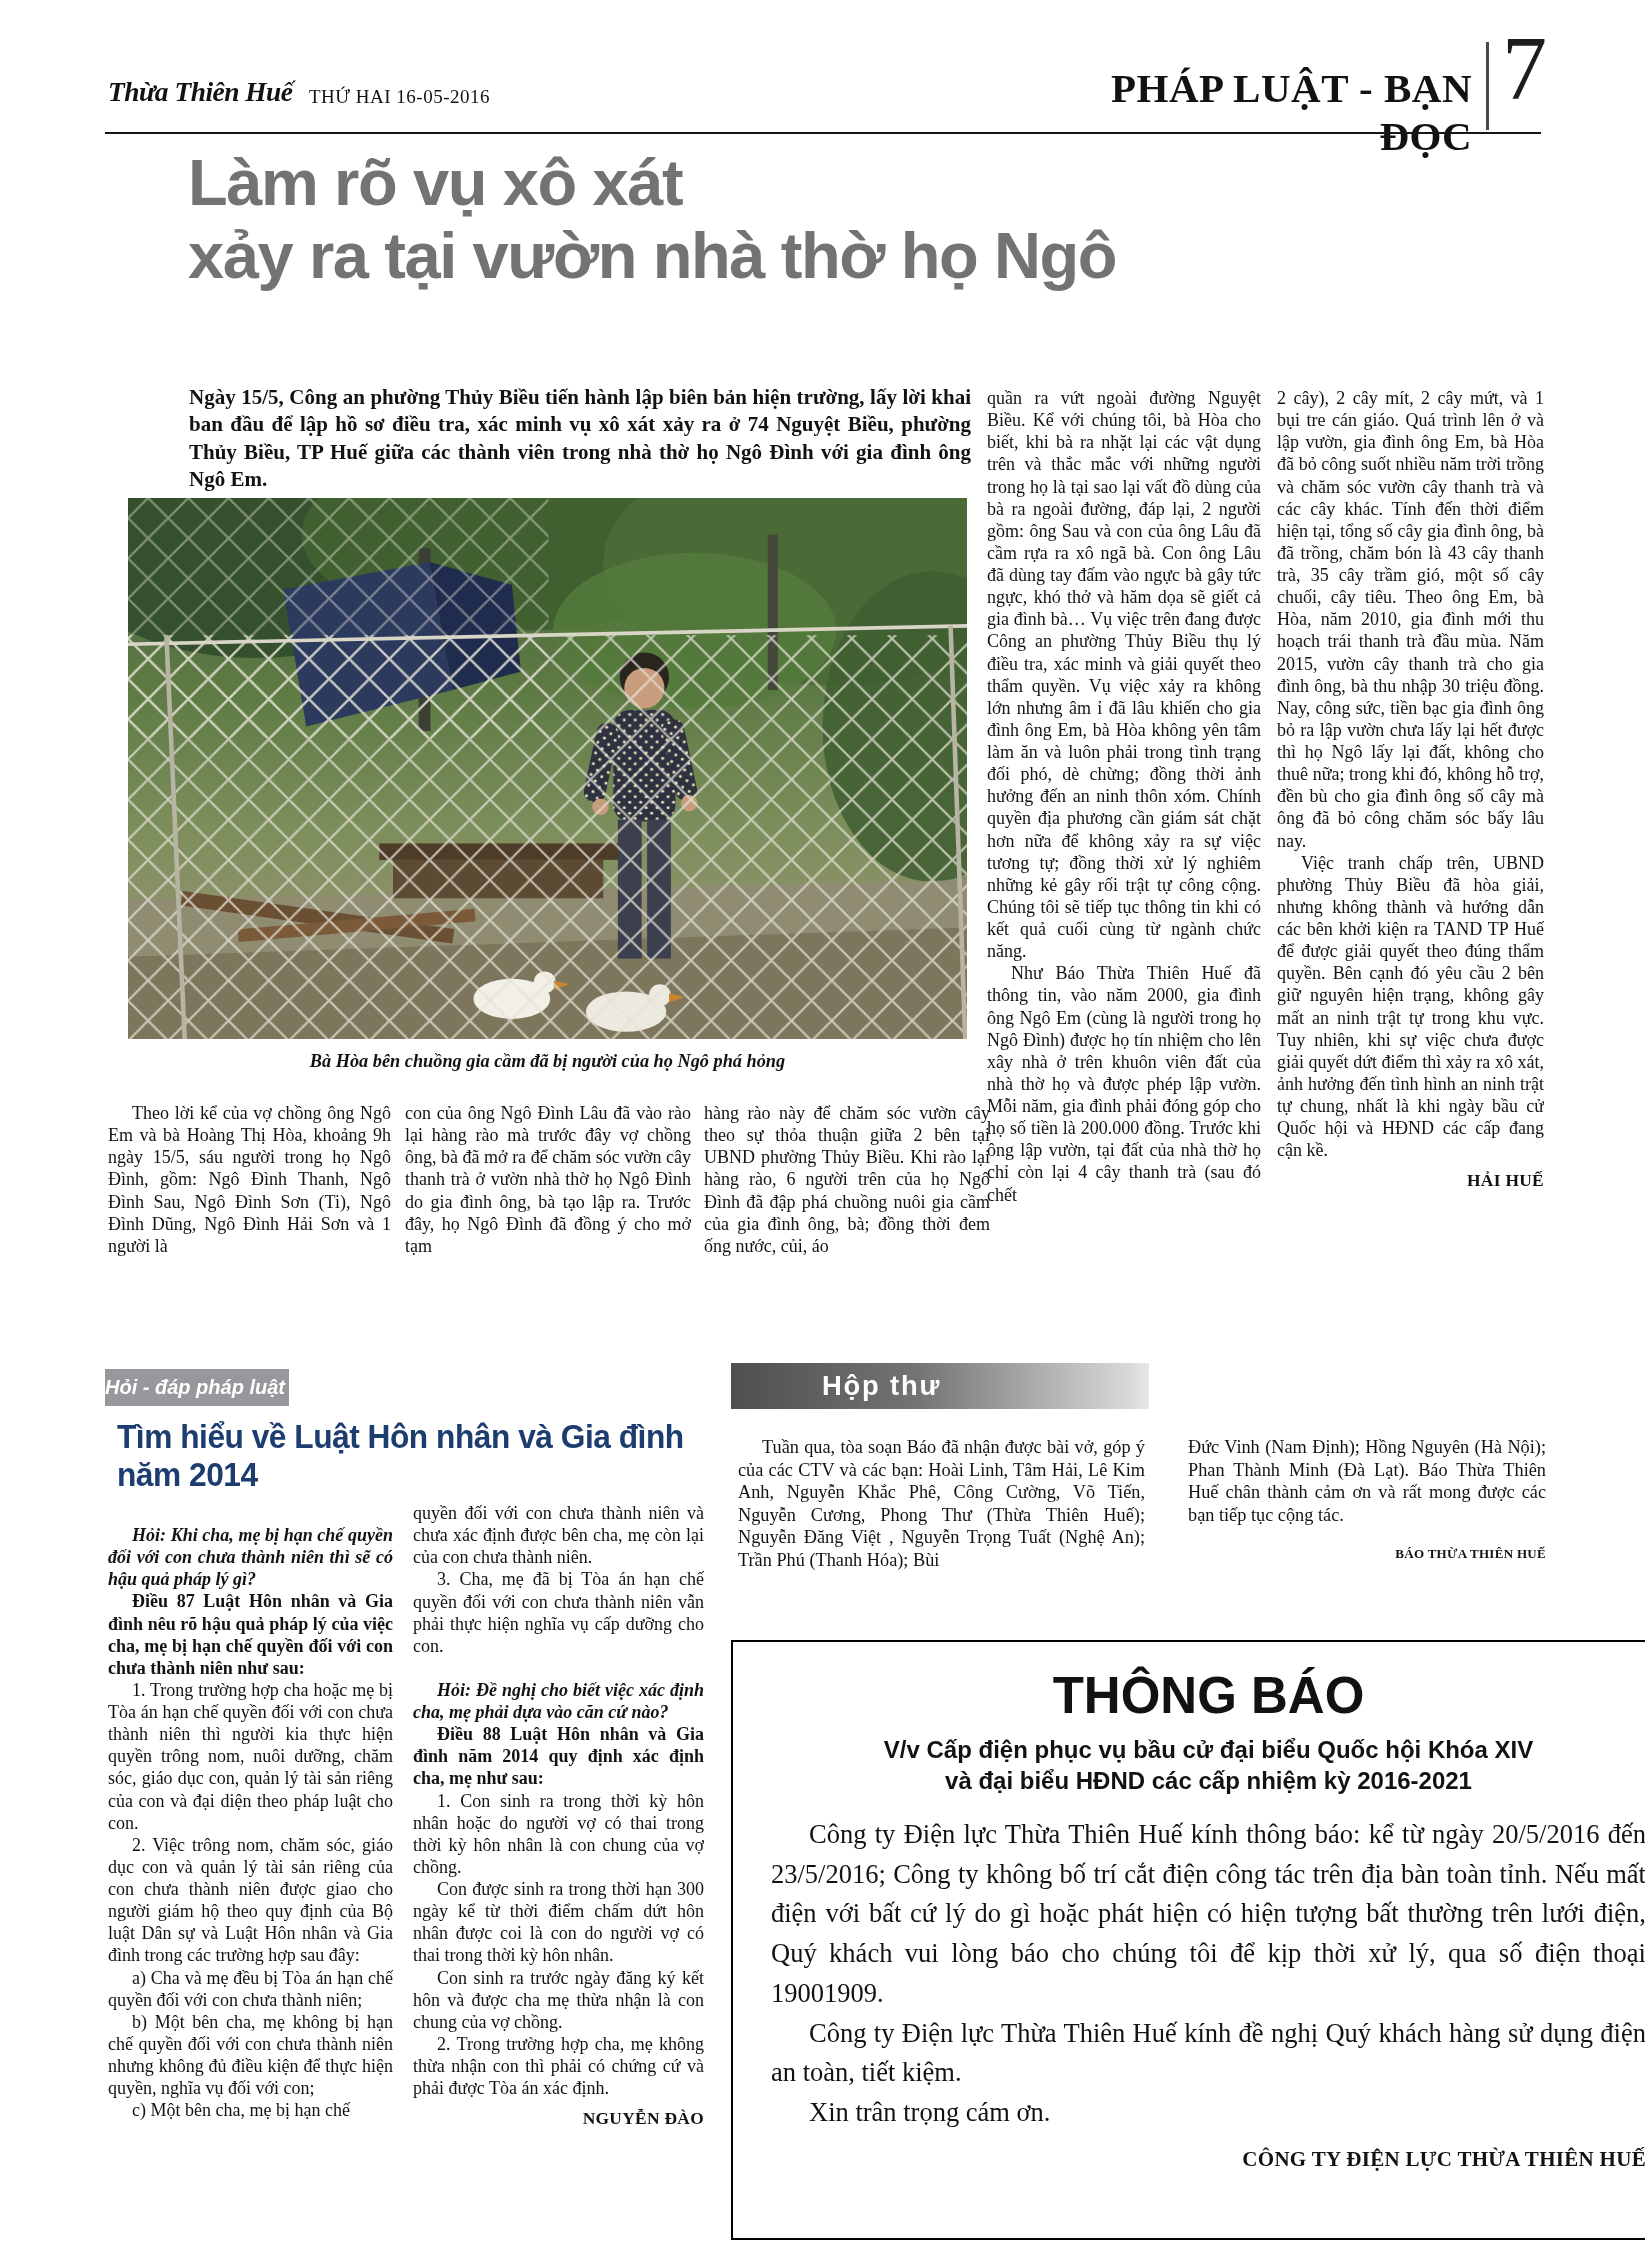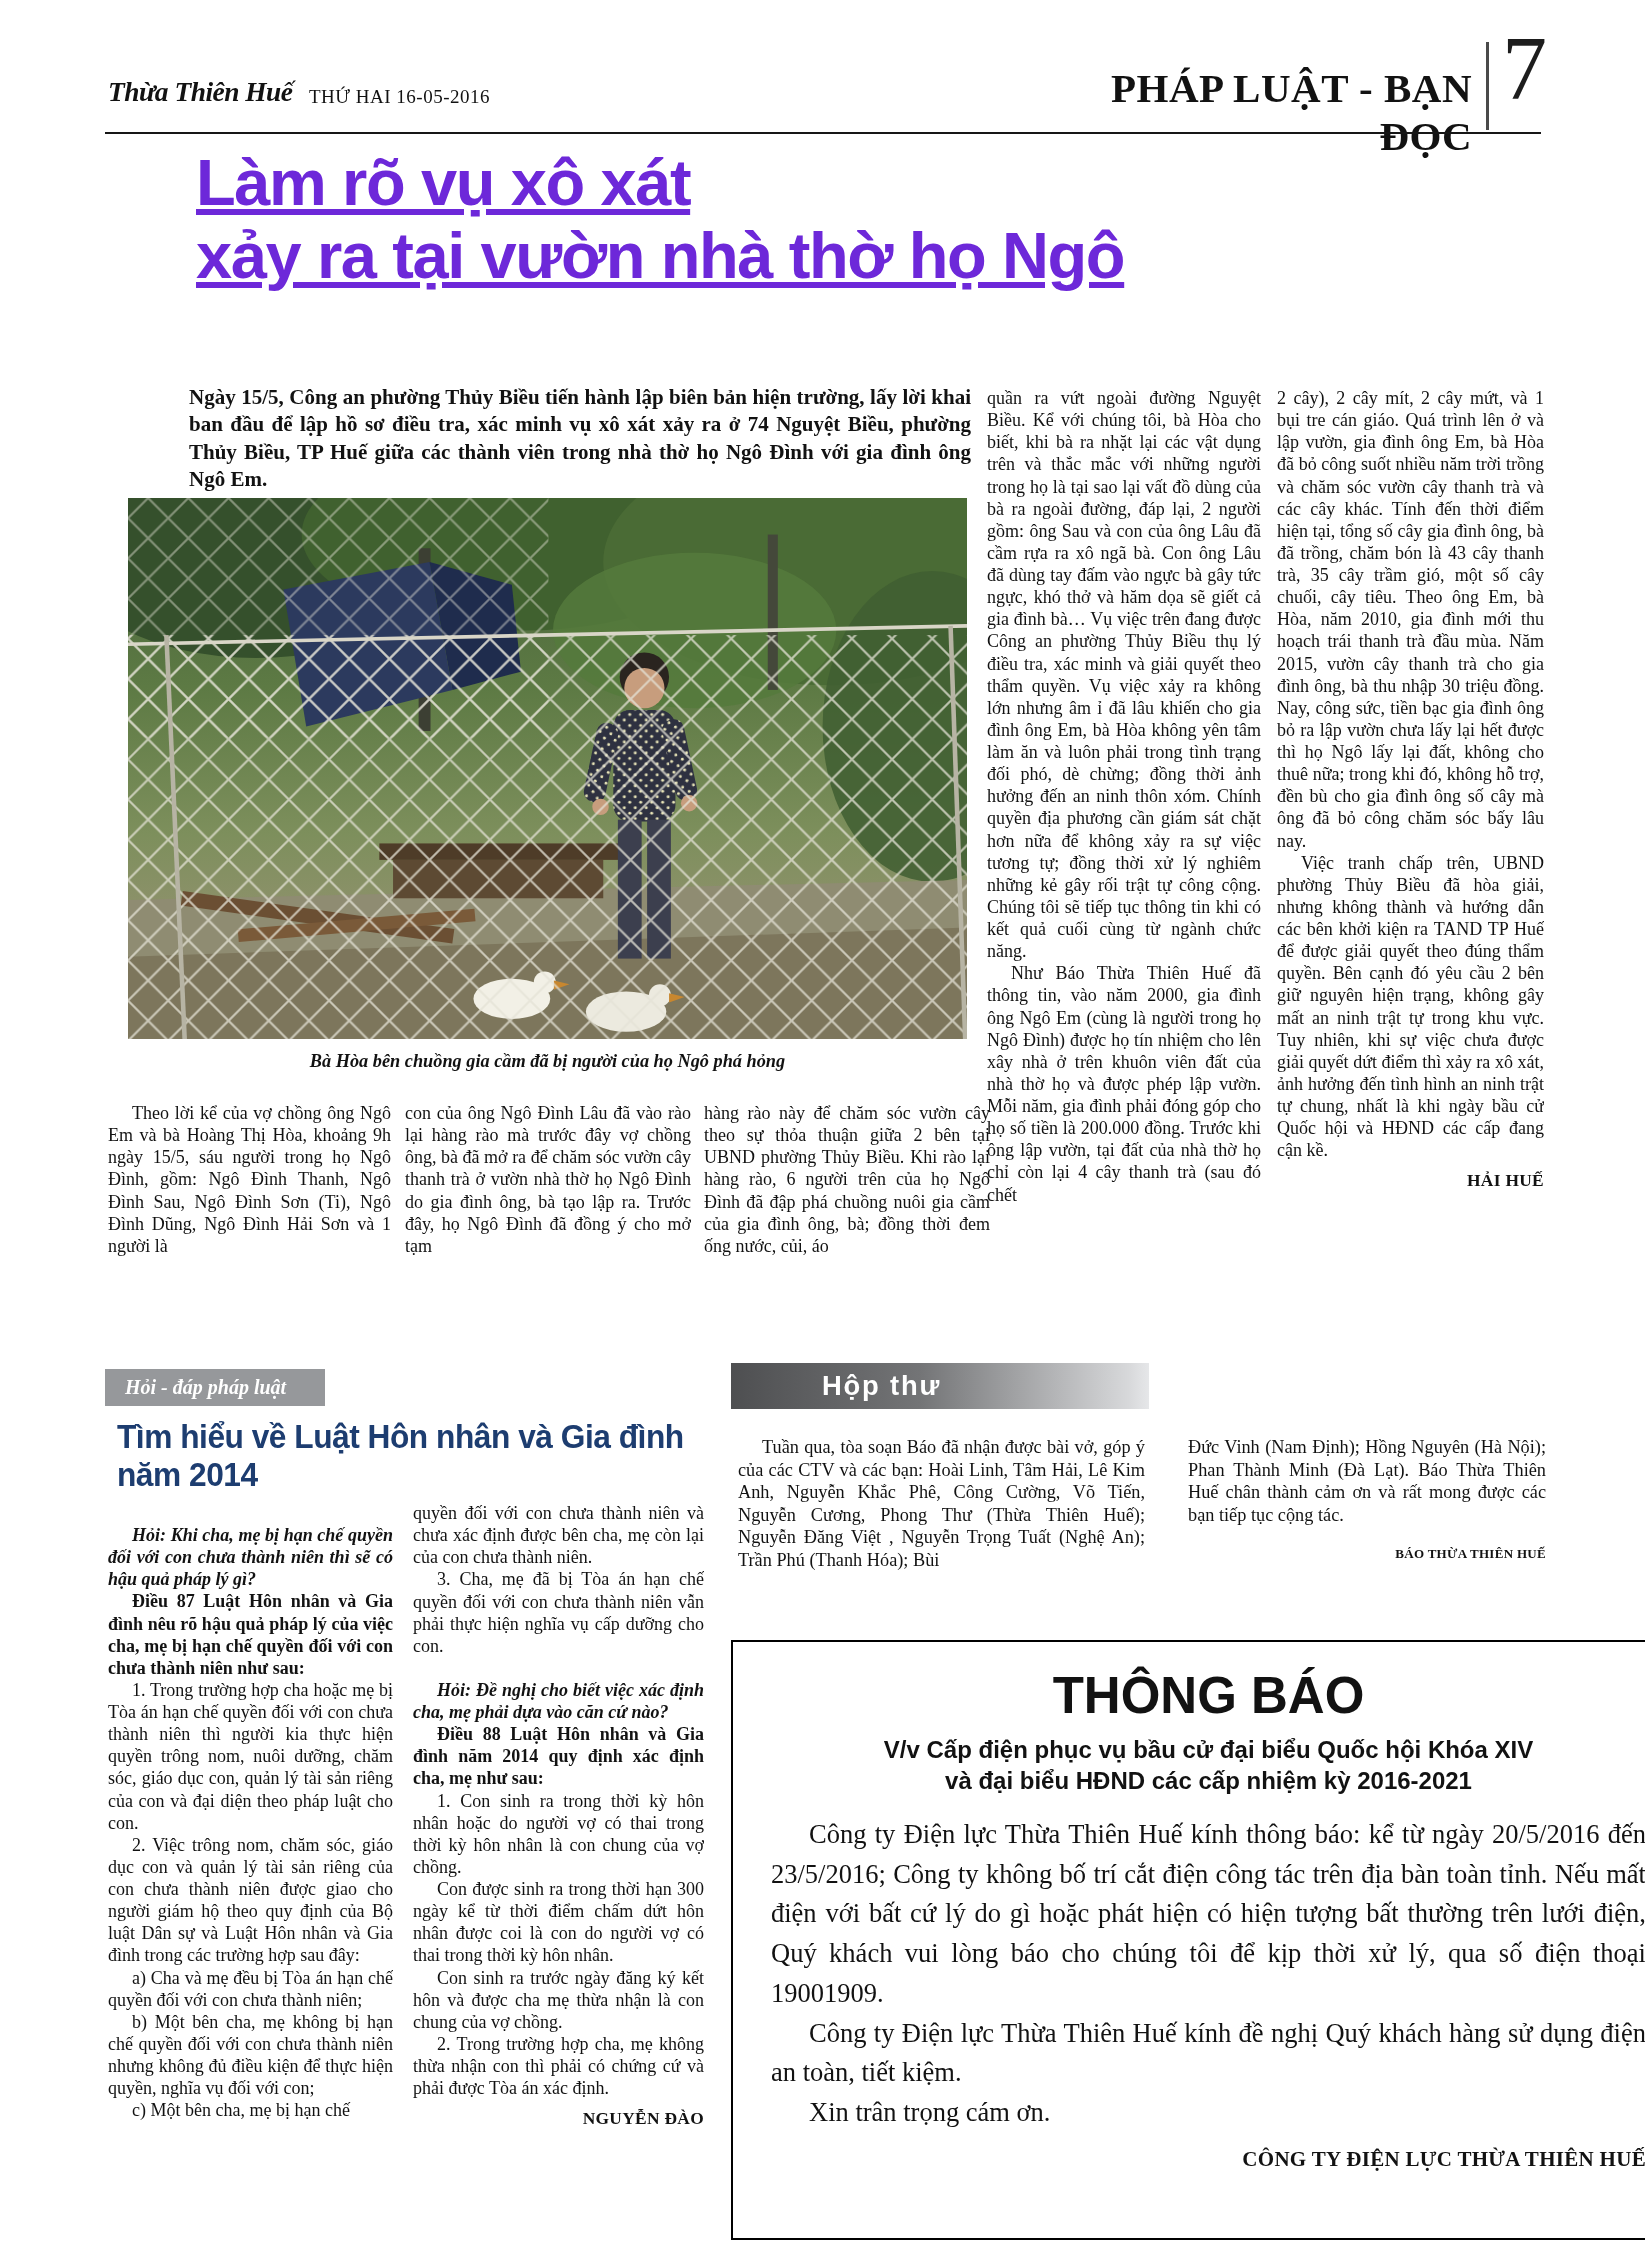--- a/index.html
+++ b/index.html
@@ -14,22 +14,22 @@
 
   
   .masthead { left:108px; top:77px; font-style:italic; font-weight:bold; font-size:27.4px; letter-spacing:-0.5px; }
   .issue-date { left:309px; top:86px; font-size:19px; letter-spacing:0.5px; }
   .section-title { left:1033px; top:64px; width:439px; text-align:right; font-weight:bold; font-size:41px; letter-spacing:0.5px; }
   .pagenum-rule { left:1486px; top:42px; width:2.7px; height:88px; background:#4a4a4a; }
   .pagenum { left:1502px; top:24px; font-size:90px; line-height:1; color:#1d1d1d; }
   .header-rule { left:105px; top:132px; width:1436px; height:1.8px; background:#161616; }
 
   
-  .headline { left:196px; top:146px; width:1279px; font-family:"Liberation Sans","DejaVu Sans",sans-serif;
-              font-weight:bold; font-size:65px; line-height:1.13; letter-spacing:-1.4px; color:#6d28d9;text-decoration:underline; }
+  .headline { left:188px; top:146px; width:1279px; font-family:"Liberation Sans","DejaVu Sans",sans-serif;
+              font-weight:bold; font-size:65px; line-height:1.13; letter-spacing:-1.4px; color:#737373; }
   .headline span { display:block; }
   .lead { left:189px; top:384px; width:782px; font-weight:bold; font-size:21px; line-height:1.3; text-align:justify; }
 
   .photo { left:128px; top:498px; width:839px; height:541px; overflow:hidden; background:#6f8a4e; }
   .photo svg { display:block; }
   .caption { left:128px; top:1051px; width:839px; text-align:center; font-weight:bold; font-style:italic; font-size:18.3px; }
 
   .col { font-size:18px; line-height:1.23; overflow:hidden; }
   .col p { text-indent:24px; text-align:justify; margin:0; }
   .col p.noindent { text-indent:0; }
@@ -38,23 +38,23 @@
 
   .col-a { left:108px; top:1102px; width:283px; height:190px; }
   .col-b { left:405px; top:1102px; width:286px; height:190px; }
   .col-c { left:704px; top:1102px; width:286px; height:190px; }
   .col-d { left:987px; top:387px; width:274px; height:900px; }
   .col-e { left:1277px; top:387px; width:267px; height:900px; }
 
   .byline { text-align:right; font-weight:bold; font-size:17.4px; margin-top:9.1px; letter-spacing:0.3px; }
 
   
-  .qa-label { left:105px; top:1369px; width:220px; height:37px; background:#96989b; color:#fff;
-              font-family:Liberation Serif, serif; font-style:italic; font-weight:bold;
-              font-size:20px; line-height:37px; padding-left:20px; }
+  .qa-label { left:105px; top:1369px; width:184px; height:37px; background:#96989b; color:#fff;
+              font-family:Liberation Sans, sans-serif; font-style:italic; font-weight:bold;
+              font-size:20px; line-height:37px; }
   .qa-title { left:117px; top:1418px; width:640px; color:#1d3d70;
               font-family:"Liberation Sans","DejaVu Sans",sans-serif; font-weight:bold; font-size:33px;
               letter-spacing:-0.5px; transform:scaleX(0.96); transform-origin:left; }
   .qa-col1 { left:108px; top:1502px; width:285px; height:740px; }
   .qa-col2 { left:413px; top:1502px; width:291px; height:740px; }
 
   
   .mail-bar { left:731px; top:1363px; width:418px; height:46px;
               background:linear-gradient(90deg,#4e4f51,#737476 45%,#d7d8da 95%,#e6e7e9);
               color:#fff; font-family:"Liberation Sans","DejaVu Sans",sans-serif; font-weight:bold;

